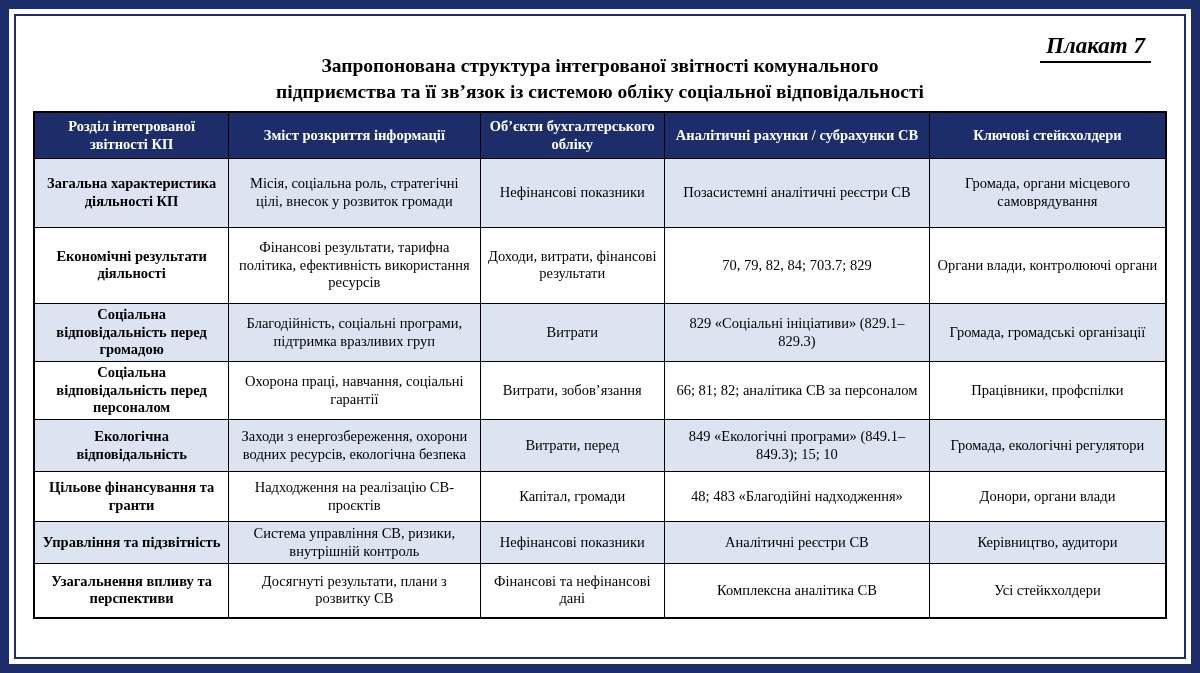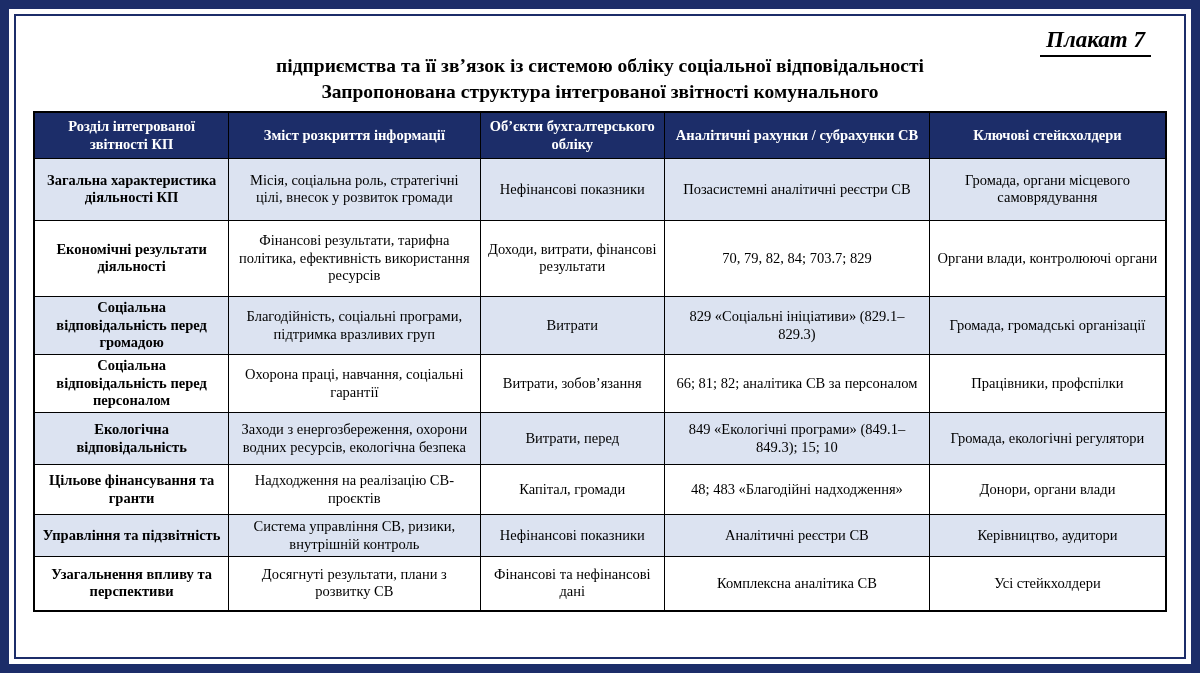--- a/index.html
+++ b/index.html
@@ -16,21 +16,21 @@
     background: #ffffff;
   }
   .page-frame {
     position: absolute;
     inset: 14px;
     border: 2px solid var(--navy, #1c2d69);
     pointer-events: none;
   }
   .badge {
     position: absolute;
-    top: 18px;
+    top: 24px;
     right: 40px;
     font-size: 23px;
     font-weight: bold;
     font-style: italic;
     color: #000;
     border-bottom: 2.5px solid #000;
     padding: 0 6px 2px 6px;
   }
   .title {
     margin-top: 44px;
@@ -58,21 +58,21 @@
   }
   thead th {
     background: var(--navy, #1c2d69);
     color: #ffffff;
     font-weight: bold;
     height: 46px;
   }
   td.section { font-weight: bold; }
   tbody tr:nth-child(odd) td { background: var(--rowAlt, #dce3f1); }
   tbody tr:nth-child(even) td { background: #ffffff; }
-  tbody tr:nth-child(1) { height: 62px; }
+  tbody tr:nth-child(1) { height: 69px; }
   tbody tr:nth-child(2) { height: 76px; }
   tbody tr:nth-child(3) { height: 56px; }
   tbody tr:nth-child(4) { height: 53px; }
   tbody tr:nth-child(5) { height: 52px; }
   tbody tr:nth-child(6) { height: 50px; }
   tbody tr:nth-child(7) { height: 42px; }
   tbody tr:nth-child(8) { height: 54px; }
   tbody tr:nth-child(9) { height: 45px; }
   col.c1 { width: 17.2%; }
   col.c2 { width: 22.2%; }
@@ -81,22 +81,22 @@
   col.c5 { width: 20.9%; }
 </style>
 </head>
 <body>
 
 <div class="page-inner">
 
   <div class="badge">Плакат 7</div>
 
   <div class="title">
+    <div>Запропонована структура інтегрованої звітності комунального</div>
     <div>підприємства та її зв’язок із системою обліку соціальної відповідальності</div>
-    <div>Запропонована структура інтегрованої звітності комунального</div>
   </div>
 
   <table class="main">
     <colgroup>
       <col class="c1">
         <col class="c2">
         <col class="c3">
         <col class="c4">
         <col class="c5">
     </colgroup>

